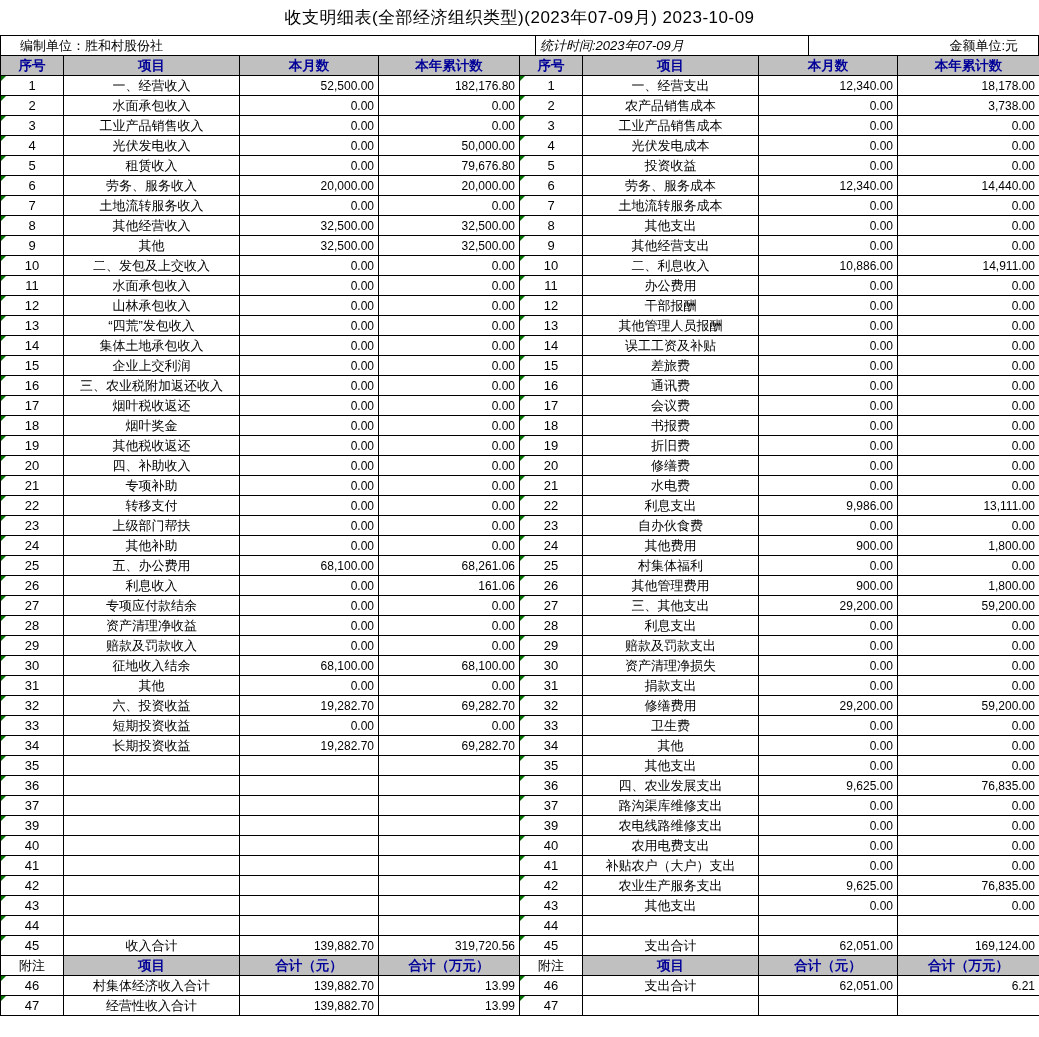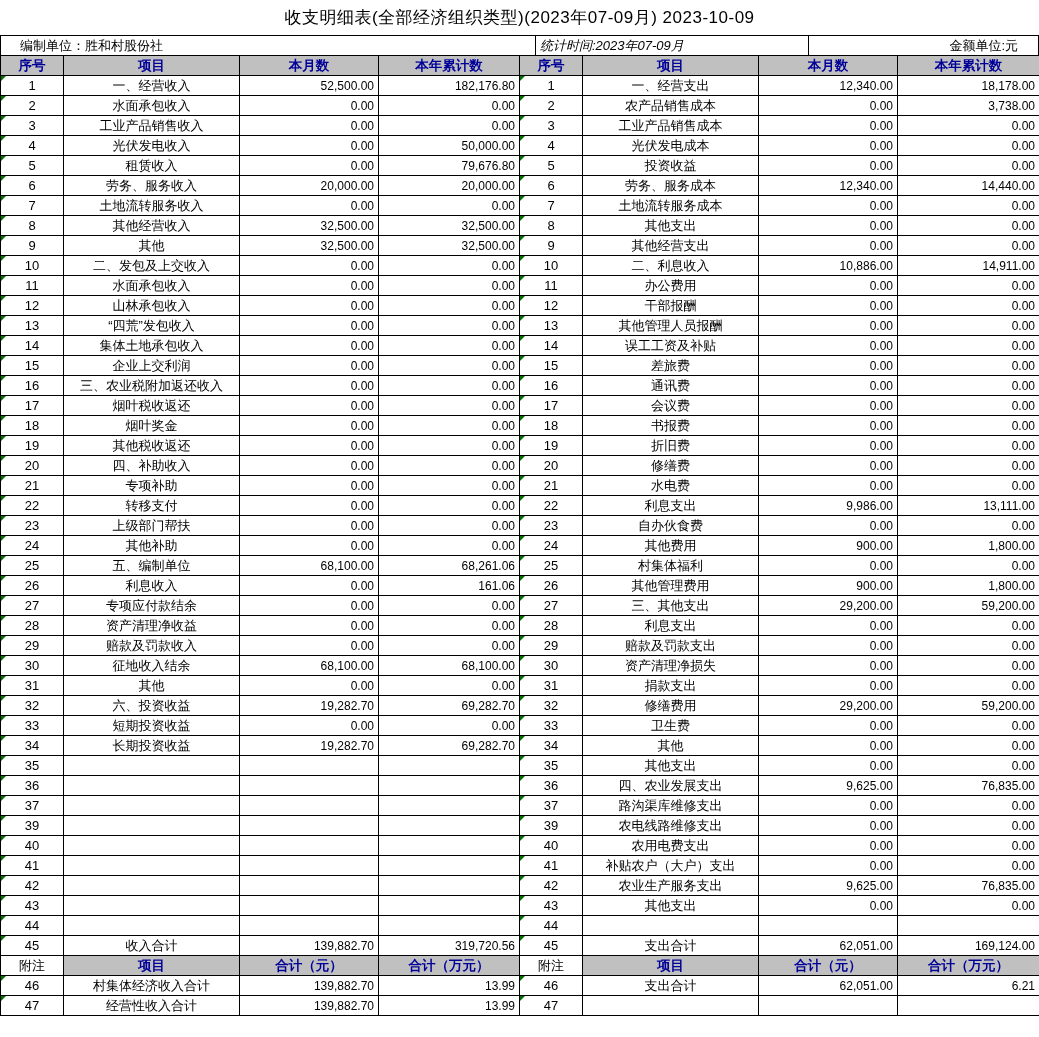--- a/index.html
+++ b/index.html
@@ -366,21 +366,21 @@
     <td class="num">0.00</td>
     <td class="num">0.00</td>
     <td class="serial">24</td>
     <td class="item">其他费用</td>
     <td class="num">900.00</td>
     <td class="num">1,800.00</td>
   </tr>
 
   <tr>
     <td class="serial">25</td>
-    <td class="item">五、编制单位</td>
+    <td class="item">五、办公费用</td>
     <td class="num">68,100.00</td>
     <td class="num">68,261.06</td>
     <td class="serial">25</td>
     <td class="item">村集体福利</td>
     <td class="num">0.00</td>
     <td class="num">0.00</td>
   </tr>
 
   <tr>
     <td class="serial">26</td>

